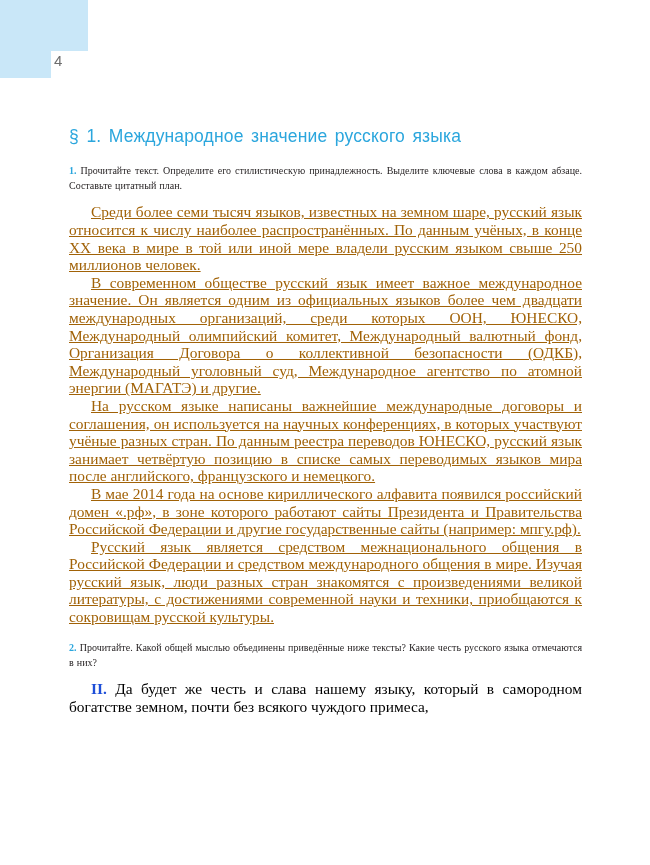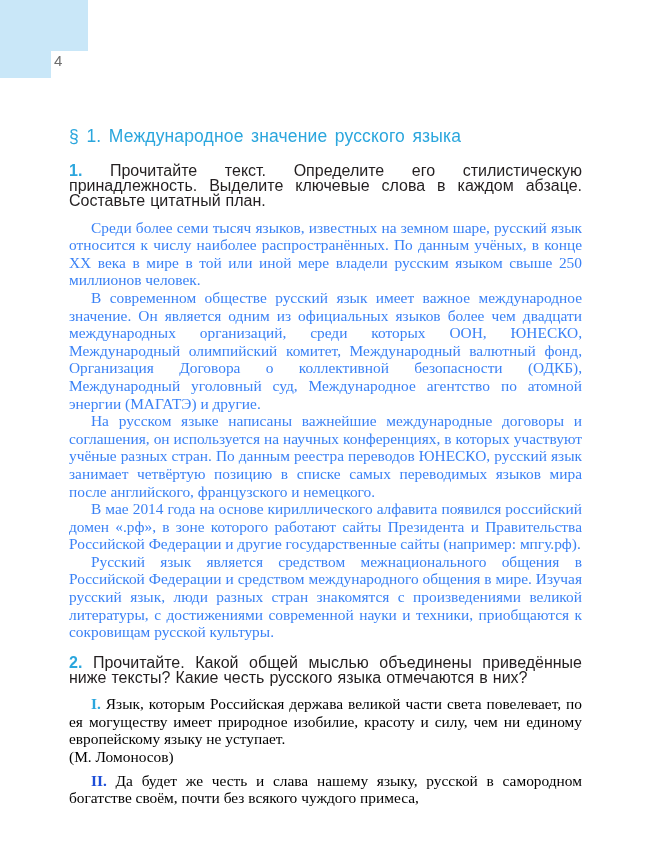--- a/index.html
+++ b/index.html
@@ -68,43 +68,44 @@
     color: #2ba6dd;
     font-weight: normal;
     margin: 0 0 16px 0;
     letter-spacing: 0.15px;
     word-spacing: 2.5px;
     white-space: nowrap;
   }
 
   
   .task {
-    font-family: Liberation Sans, sans-serif;
-    font-size: 16px;
+    font-family: Liberation Serif, serif;
+    font-size: 10px;
     line-height: 15.2px;
     color: #231f20;
     text-align: justify;
     margin: 0 0 10px 0;
     word-spacing: 0.6px;
   }
   .task-num {
     color: #2ba6dd;
     font-weight: bold;
   }
 
   
   .body-text {
     font-size: 15.4px;
     line-height: 17.6px;
-    color: #3b82f6;
+    color: #a16207;
     text-align: justify;
     text-indent: 22px;
     margin: 0;
     -webkit-hyphens: none;
     hyphens: none;
+    text-decoration: underline;
   }
   .body-text + .body-text {
     margin-top: 0;
   }
 
   
   .reading-block {
     margin-bottom: 14px;
   }
 
@@ -151,24 +152,19 @@
     <p class="body-text">На русском языке написаны важнейшие международные договоры и соглашения, он используется на научных конференциях, в которых участвуют учёные разных стран. По данным реестра переводов ЮНЕСКО, русский язык занимает четвёртую позицию в списке самых переводимых языков мира после английского, французского и немецкого.</p>
     <p class="body-text">В мае 2014 года на основе кириллического алфавита появился российский домен «.рф», в зоне которого работают сайты Президента и Правительства Российской Федерации и другие государственные сайты (например: мпгу.рф).</p>
     <p class="body-text">Русский язык является средством межнационального общения в Российской Федерации и средством международного общения в мире. Изучая русский язык, люди разных стран знакомятся с произведениями великой литературы, с достижениями современной науки и техники, приобщаются к сокровищам русской культуры.</p>
   </div>
 
   <p class="task">
     <span class="task-num" style="color: rgb(43, 166, 221);">2.</span>
     <span>Прочитайте. Какой общей мыслью объединены приведённые ниже тексты? Какие честь русского языка отмечаются в них?</span>
   </p>
 
-  <p class="quote-item">
-    <span class="roman-num" style="color: rgb(43, 166, 221);">I.</span>
-    <span>Язык, которым Российская держава великой части света повелевает, по ея могуществу имеет природное изобилие, красоту и силу, чем ни единому европейскому языку не уступает.</span>
-    <span class="attribution">(М. Ломоносов)</span>
-  </p>
 
   <p class="quote-item">
     <span class="roman-num" style="color: #1d4ed8;">II.</span>
-    <span>Да будет же честь и слава нашему языку, русской в самородном богатстве своём, почти без всякого чуждого примеса,</span>
+    <span>Да будет же честь и слава нашему языку, который в самородном богатстве земном, почти без всякого чуждого примеса,</span>
   </p>
 
 </div>
 
 </body></html>

